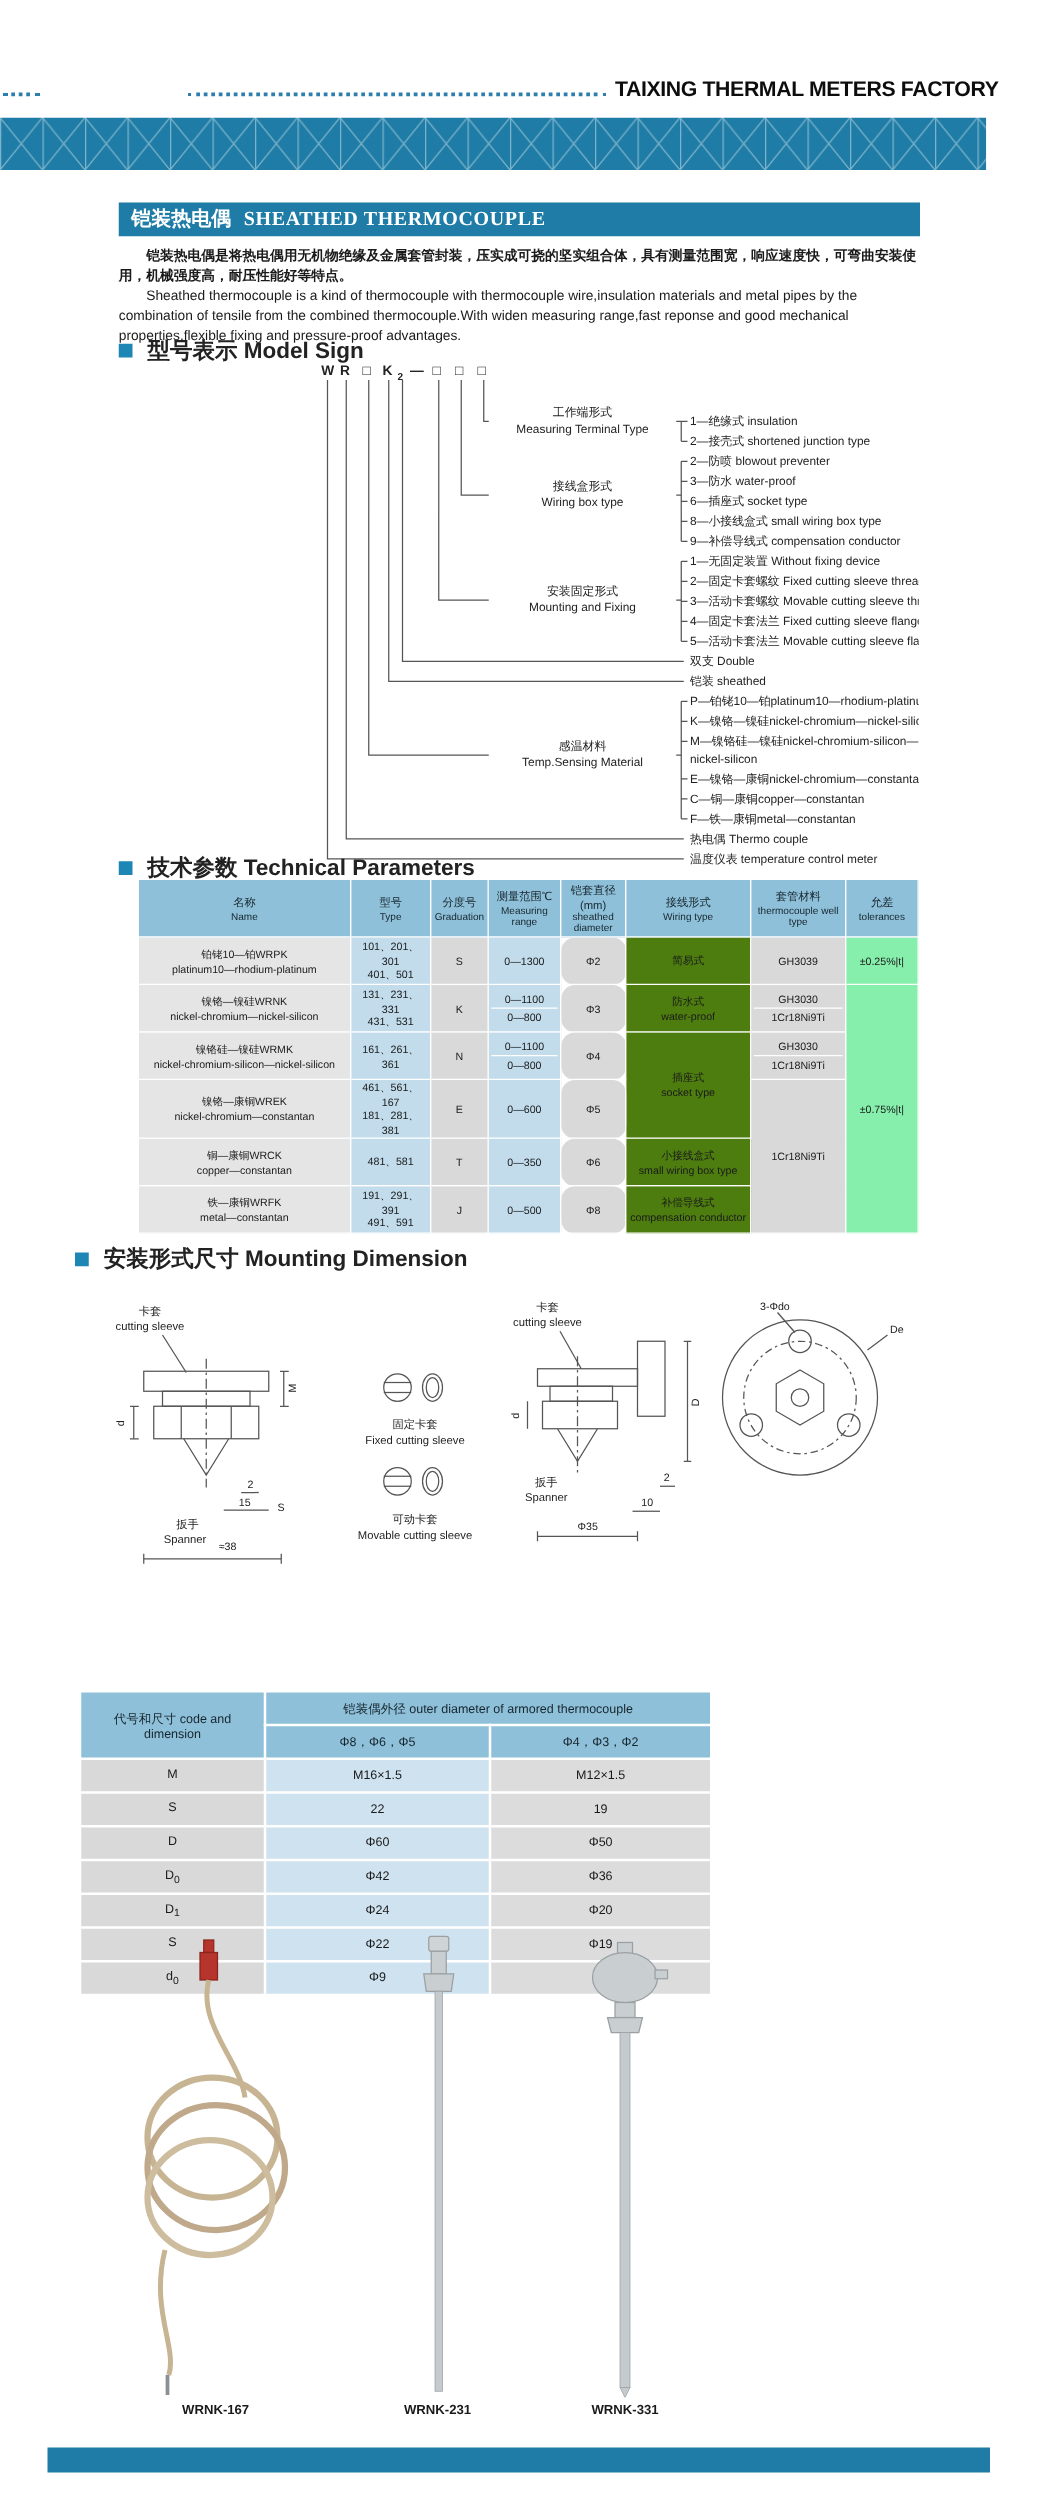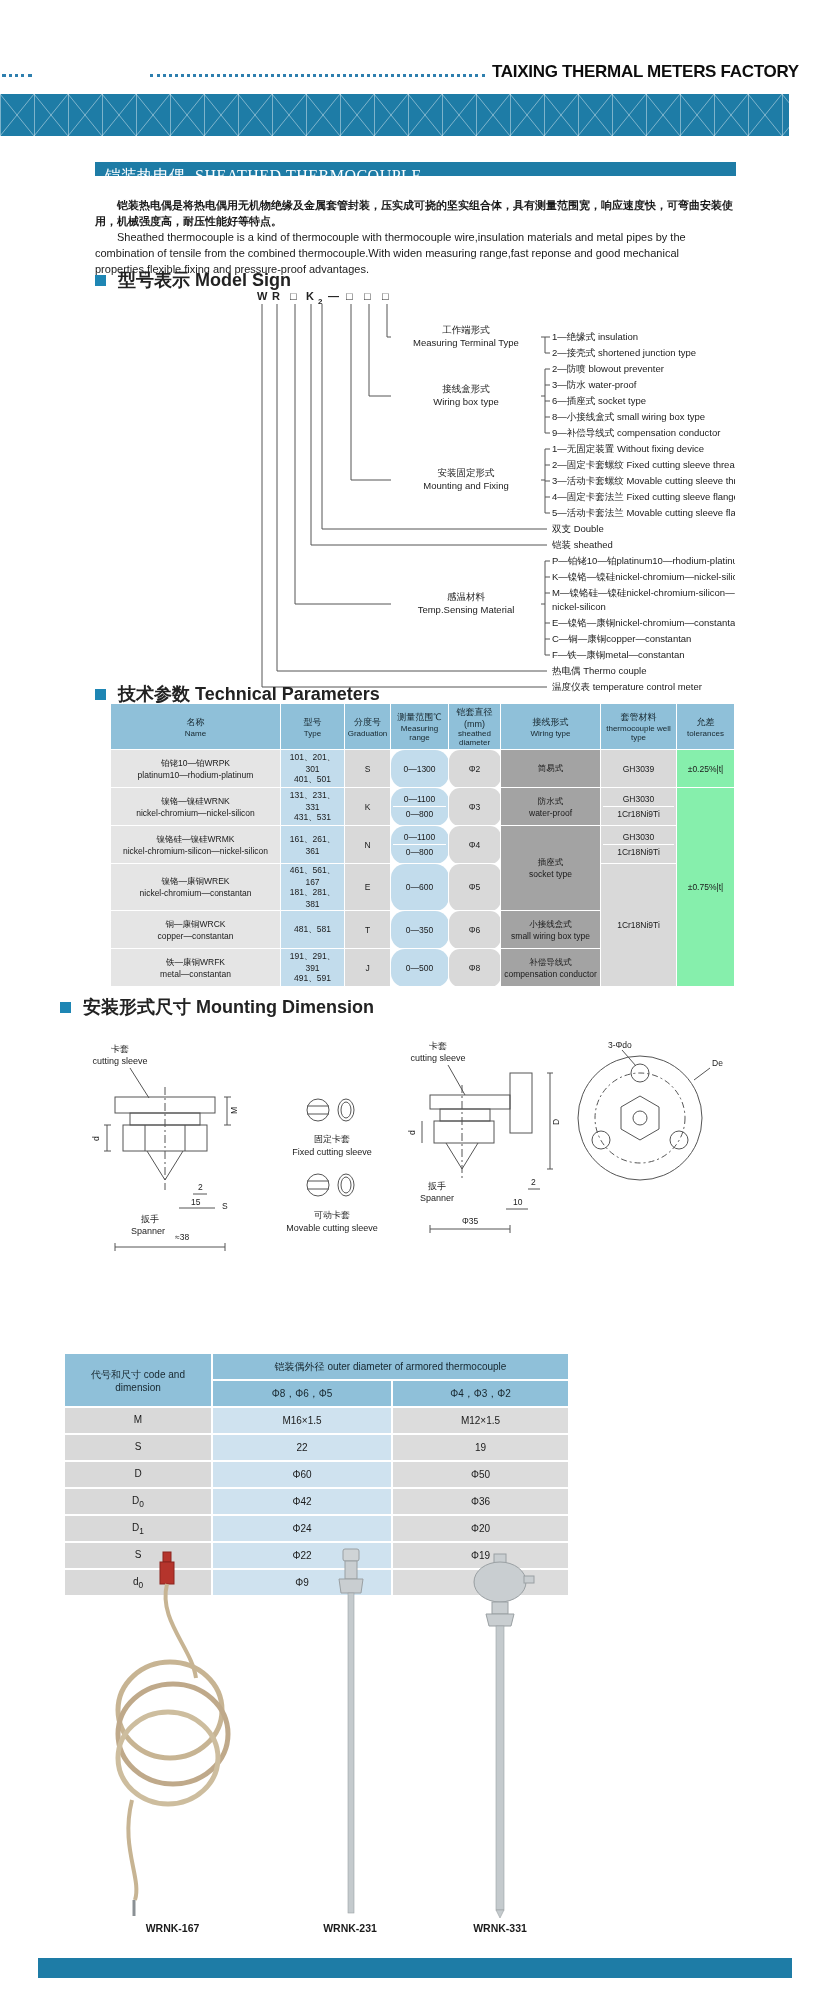--- a/index.html
+++ b/index.html
@@ -6,22 +6,22 @@
   .page{position:relative;width:830px;height:2000px;background:#fff;overflow:hidden;
         font-family:"Liberation Sans",sans-serif;color:#1a1a1a;}
   
   .hdr-dots{position:absolute;height:0;border-top:3px dotted #2e7fae;}
   .d1{top:74px;left:2px;width:30px;}
   .d2{top:74px;left:150px;width:335px;}
   .factory{position:absolute;top:62px;left:492px;font-size:17px;font-weight:bold;
            letter-spacing:-0.3px;color:#0d0d0d;white-space:nowrap;}
   .banner{position:absolute;top:94px;left:0;}
   
-  .titlebar{position:absolute;top:162px;left:95px;width:641px;height:14px;background:#1e7ca6;
-            color:#fff;font-family:"Liberation Serif",serif;font-weight:normal;font-size:16px;
+  .titlebar{position:absolute;top:162px;left:95px;width:641px;height:27px;background:#1e7ca6;
+            color:#fff;font-family:"Liberation Serif",serif;font-weight:bold;font-size:16px;
             line-height:27px;padding-left:10px;box-sizing:border-box;white-space:nowrap;}
   .titlebar .en{margin-left:6px;letter-spacing:.5px;}
   
   .intro{position:absolute;top:197px;left:95px;width:641px;font-size:11px;line-height:16px;}
   .intro p{margin:0;text-indent:2em;}
   .intro .cn{font-weight:bold;}
   
   .sec{position:absolute;font-size:18px;font-weight:bold;color:#222;white-space:nowrap;}
   .sec .sq{display:inline-block;width:11px;height:11px;background:#1e86b4;margin-right:7px;}
   
@@ -35,23 +35,23 @@
   .tech th,.tech td{border:1px solid #fff;text-align:center;vertical-align:middle;
                     font-size:8.5px;padding:1px 2px;font-weight:normal;}
   .tech th{background:#8fc0d9;color:#16262e;}
   .tech th .cn{font-size:9px;}
   .tech th .en{font-size:8px;}
   .tech tr{height:38px;}
   .tech tr.hd{height:46px;}
   .c-name{background:#e5e5e5;}
   .c-type{background:#c2dcec;}
   .c-grad{background:#d9d9d9;}
-  .c-range{background:#c2dcec;padding:0;border-radius:14px;}
+  .c-range{background:#c2dcec;padding:0;}
   .c-dia{background:#d9d9d9;border-radius:11px;}
-  .c-wir{background:#a3a3a3;}
+  .c-wir{background:#4d7c0f;}
   .c-mat{background:#d9d9d9;padding:0;}
   .c-tol{background:#86efac;}
   .stack{display:flex;flex-direction:column;height:100%;}
   .stack>div{flex:1;display:flex;align-items:center;justify-content:center;padding:2px 0;}
   .stack>div+div{border-top:1px solid #fff;}
   
   .drawsvg{position:absolute;top:1012px;left:55px;}
   .drawsvg text{font-family:"Liberation Sans",sans-serif;font-size:8.5px;fill:#222;}
   .drawsvg .lb{font-size:9px;}
   .drawsvg path,.drawsvg line,.drawsvg circle,.drawsvg rect,.drawsvg ellipse,.drawsvg polygon

